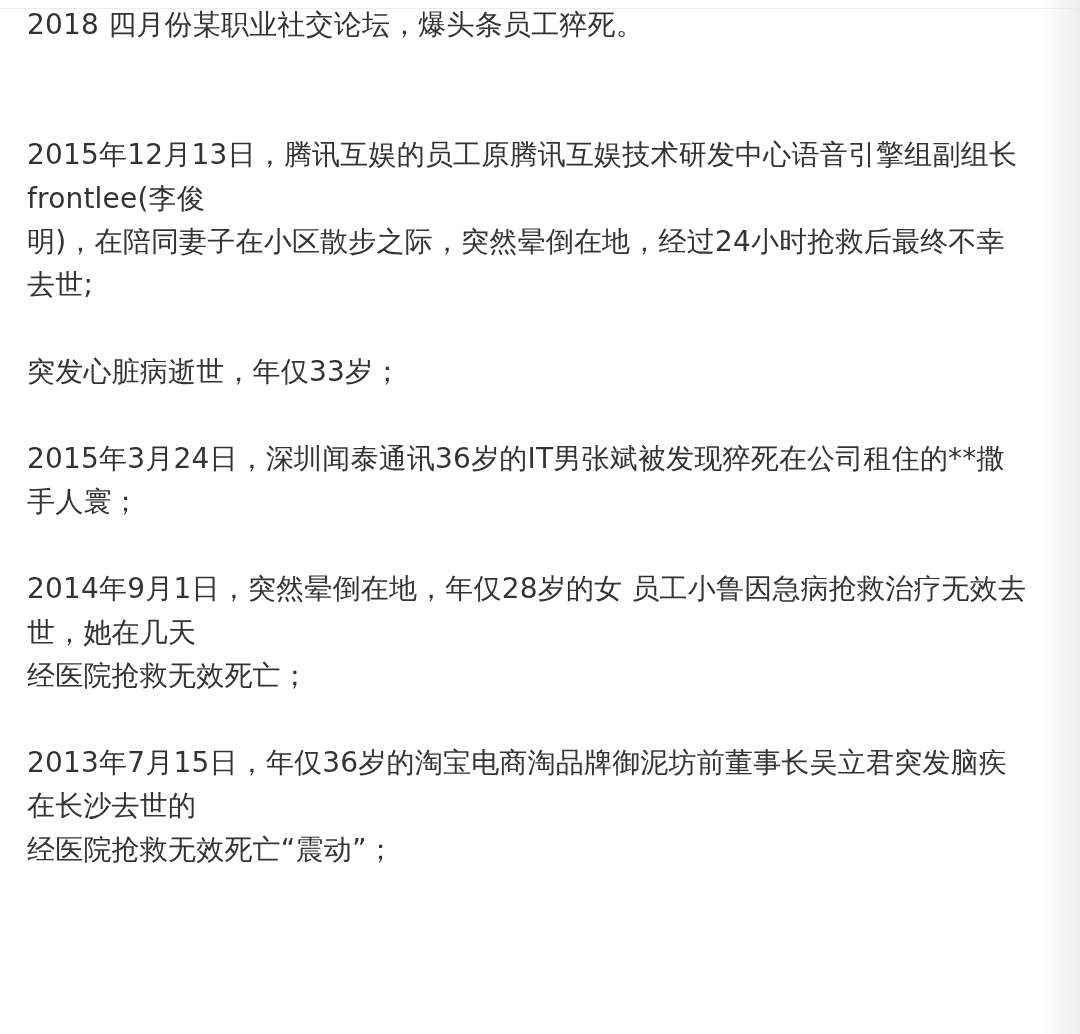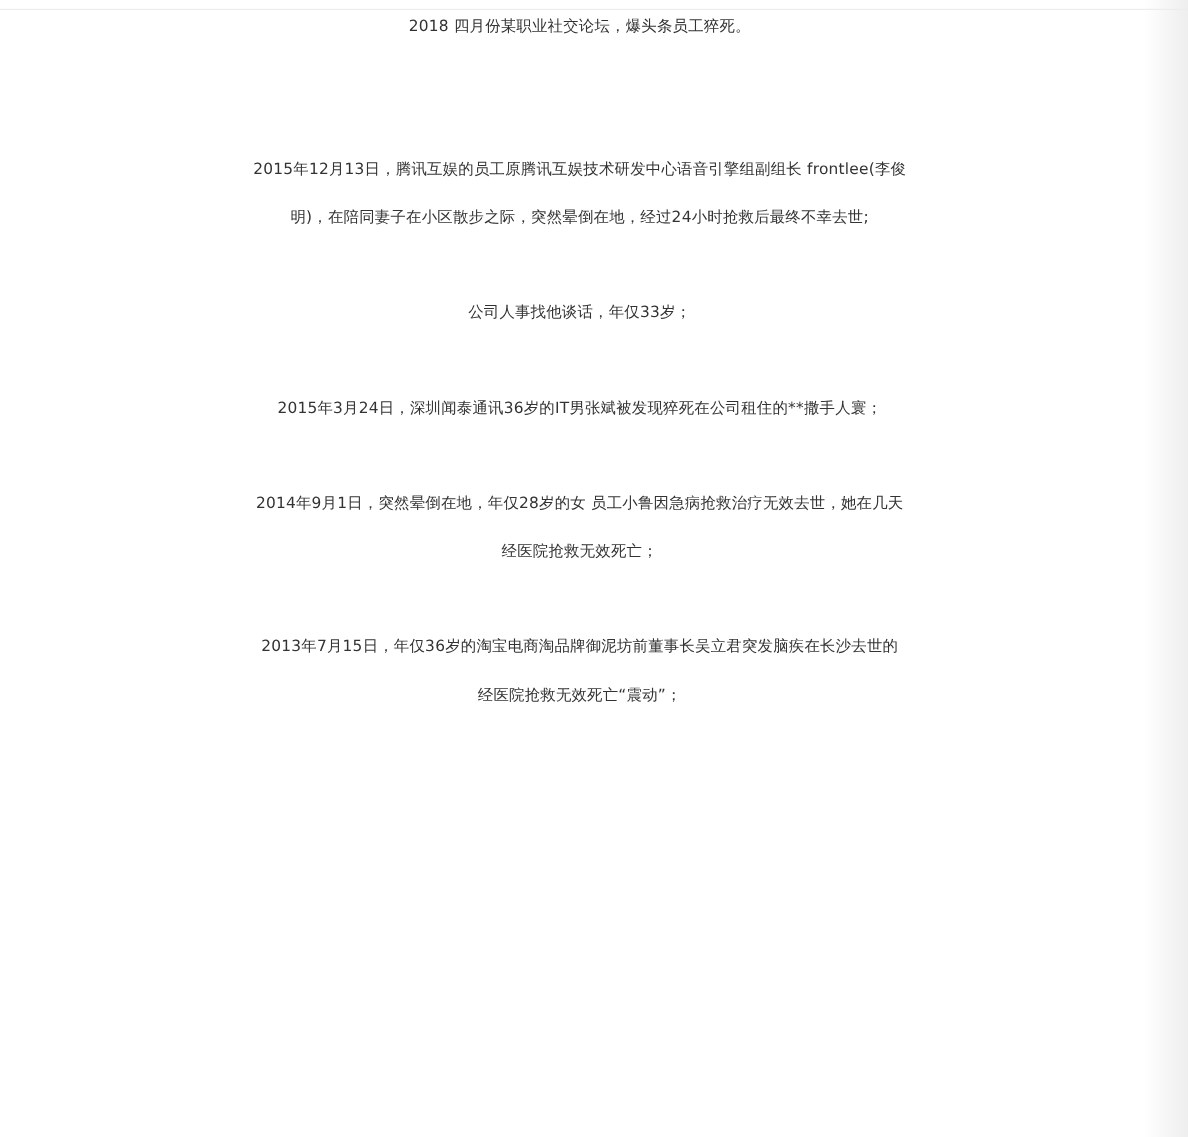--- a/index.html
+++ b/index.html
@@ -29,26 +29,25 @@
       pointer-events: none;
     }
     .article {
       position: absolute;
       left: 27px;
       top: 3px;
       width: 1000px;
     }
     .para {
       margin: 0;
-      font-size: 14px;
+      font-size: 28px;
       line-height: 43.4px;
       letter-spacing: 0.2px;
       white-space: normal;
       word-break: break-all;
-      text-align: center;
     }
     .gap { height: 43.4px; }
   </style>
 </head>
 <body>
 
 <div class="top-rule"></div>
 
 <div class="article">
   <p class="para">2018 四月份某职业社交论坛，爆头条员工猝死。</p>
@@ -56,21 +55,21 @@
 
   <div class="gap"></div>
 
   <div>
     <p class="para">2015年12月13日，腾讯互娱的员工原腾讯互娱技术研发中心语音引擎组副组长 frontlee(李俊</p>
     <p class="para">明)，在陪同妻子在小区散步之际，突然晕倒在地，经过24小时抢救后最终不幸去世;</p>
   </div>
   <div class="gap"></div>
 
   <div>
-    <p class="para">公司人事找他谈话，年仅33岁；</p>
+    <p class="para">突发心脏病逝世，年仅33岁；</p>
   </div>
   <div class="gap"></div>
 
   <div>
     <p class="para">2015年3月24日，深圳闻泰通讯36岁的IT男张斌被发现猝死在公司租住的**撒手人寰；</p>
   </div>
   <div class="gap"></div>
 
   <div>
     <p class="para">2014年9月1日，突然晕倒在地，年仅28岁的女 员工小鲁因急病抢救治疗无效去世，她在几天</p>

